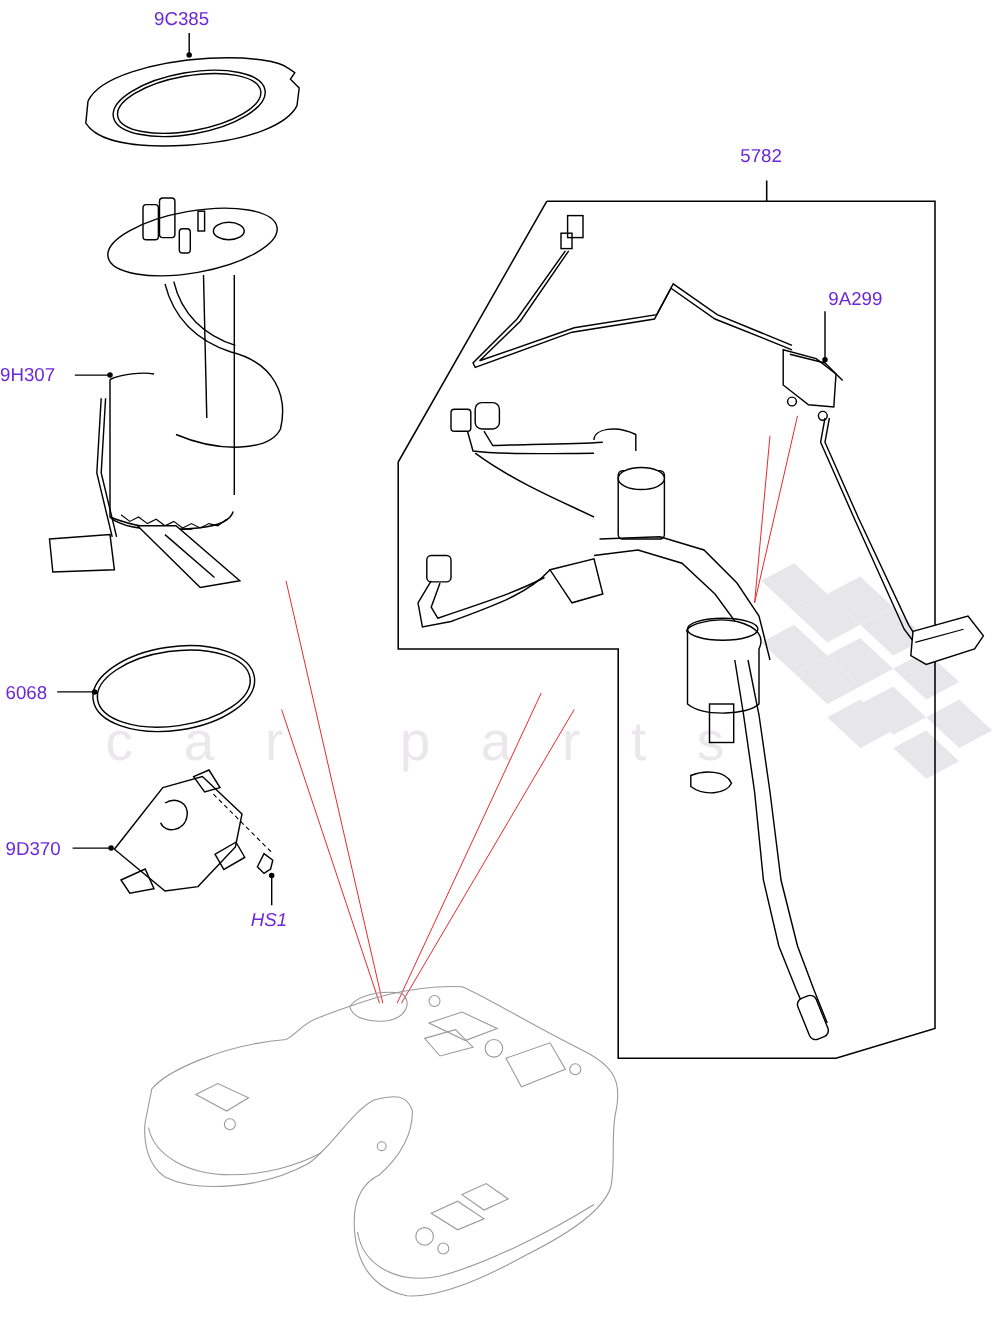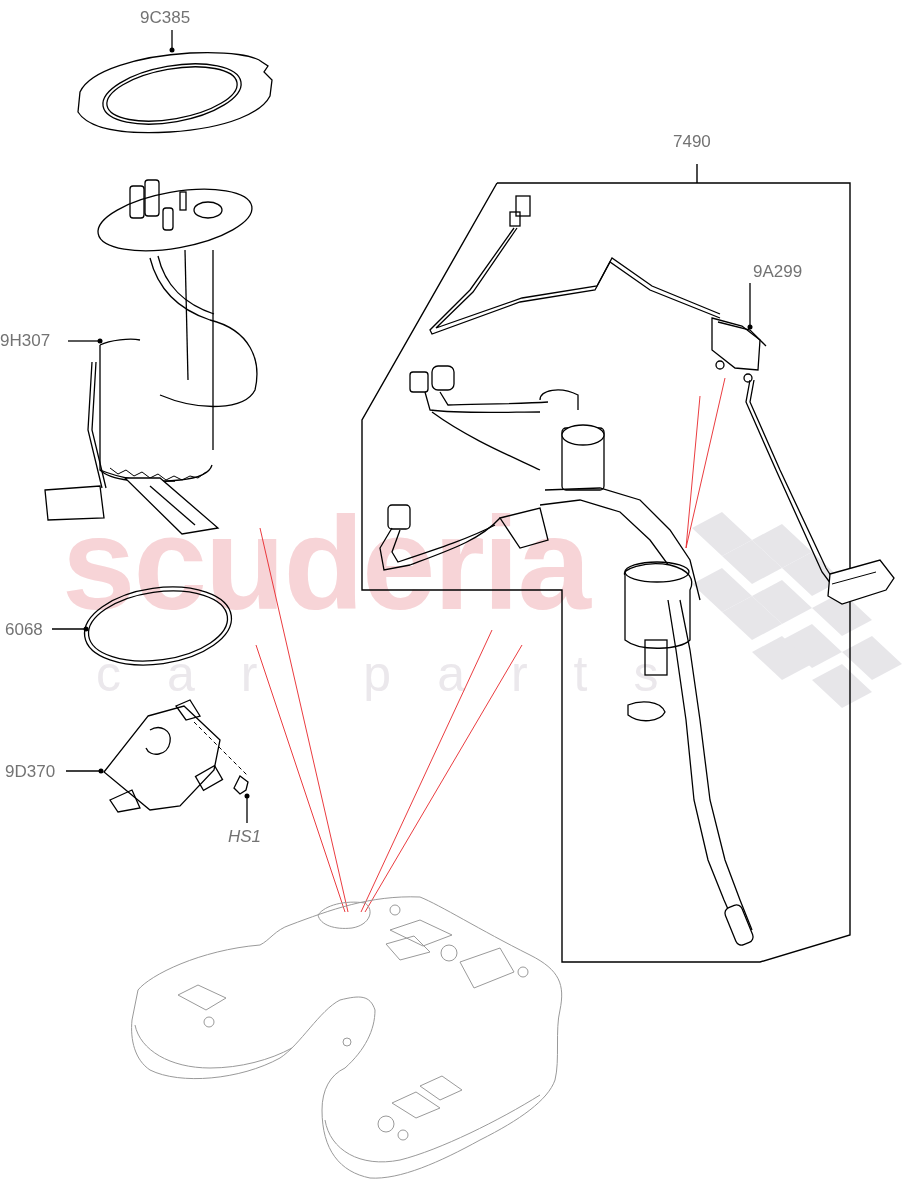--- a/index.html
+++ b/index.html
@@ -7,21 +7,21 @@
     position: relative;
     width: 902px;
     height: 1200px;
     overflow: hidden;
     background: #ffffff;
     font-family: "Liberation Sans", sans-serif;
   }
   svg.layer { position: absolute; left: 0; top: 0; }
   .callout {
     position: absolute;
-    color: #737373;
+    color: #6d28d9;
     font-family: "Liberation Sans", sans-serif;
     font-size: 17px;
     line-height: 20px;
     white-space: nowrap;
     cursor: pointer;
   }
   .watermark-main {
     position: absolute;
     left: 62px; top: 498px;
     font-family: "Liberation Sans", sans-serif;
@@ -42,21 +42,20 @@
     white-space: nowrap;
     letter-spacing: 46px;
     margin-top: 12px;
   }
 </style>
 </head>
 <body>
 
 <div id="canvas">
 
-  <div class="watermark-main">scuderia</div>
   <div class="watermark-sub">car parts</div>
 
   <svg class="layer" width="902" height="1200">
     <g fill="#e3e2e6" opacity="0.85">
       <polygon points="692,528 722,512 752,540 722,556"></polygon>
       <polygon points="752,540 782,524 812,552 782,568"></polygon>
       <polygon points="722,556 752,540 782,568 752,584"></polygon>
       <polygon points="692,584 722,568 752,596 722,612"></polygon>
       <polygon points="782,568 812,552 842,580 812,596"></polygon>
       <polygon points="752,596 782,580 812,608 782,624"></polygon>
@@ -206,19 +205,19 @@
       <circle cx="395" cy="910" r="5"></circle>
       <circle cx="386" cy="1124" r="8"></circle>
       <circle cx="403" cy="1135" r="5"></circle>
       <circle cx="523" cy="972" r="5"></circle>
       <circle cx="347" cy="1042" r="4"></circle>
     </g>
   </svg>
 
   <div class="callout" style="left:140px; top:8px;">9C385</div>
   <div class="callout" style="left:0; top:331px;">9H307</div>
-  <div class="callout" style="left:673px; top:132px;">7490</div>
+  <div class="callout" style="left:673px; top:132px;">5782</div>
   <div class="callout" style="left:718px; top:262px;margin-left:35px;">9A299</div>
   <div class="callout" style="left:5px; top:620px;">6068</div>
   <div class="callout" style="left:5px; top:762px;text-align:right;">9D370</div>
   <div class="callout" style="left:228px; top:827px;font-style:italic;">HS1</div>
 
 </div>
 
 </body></html>

